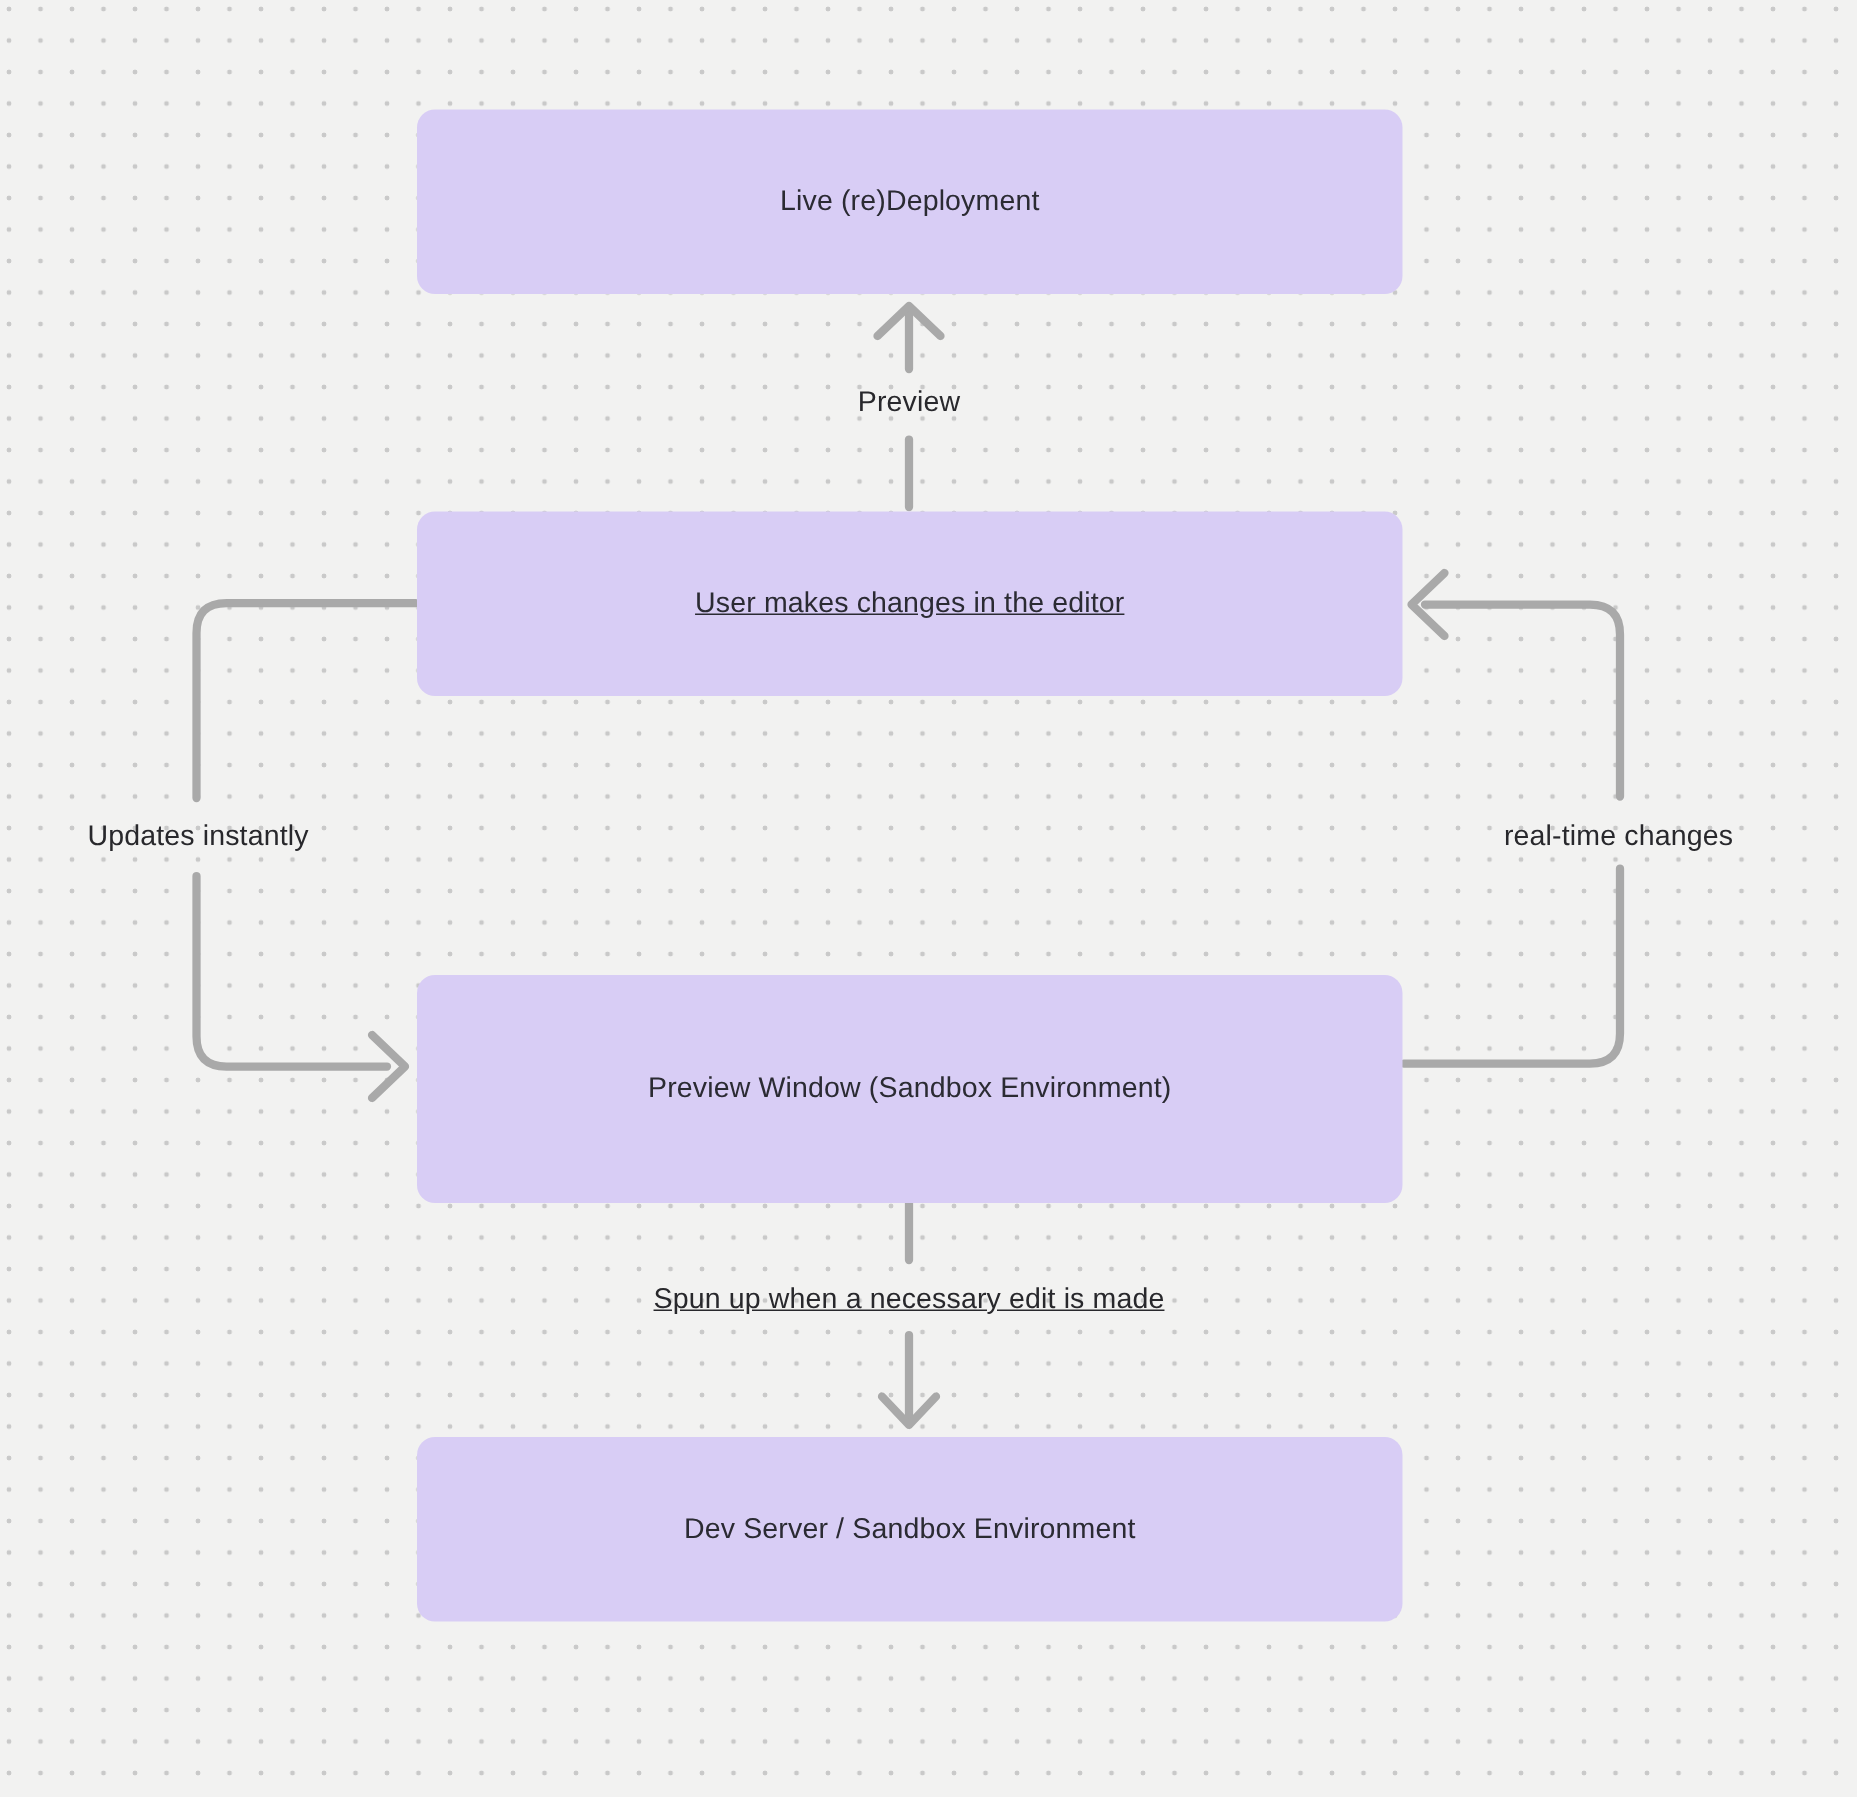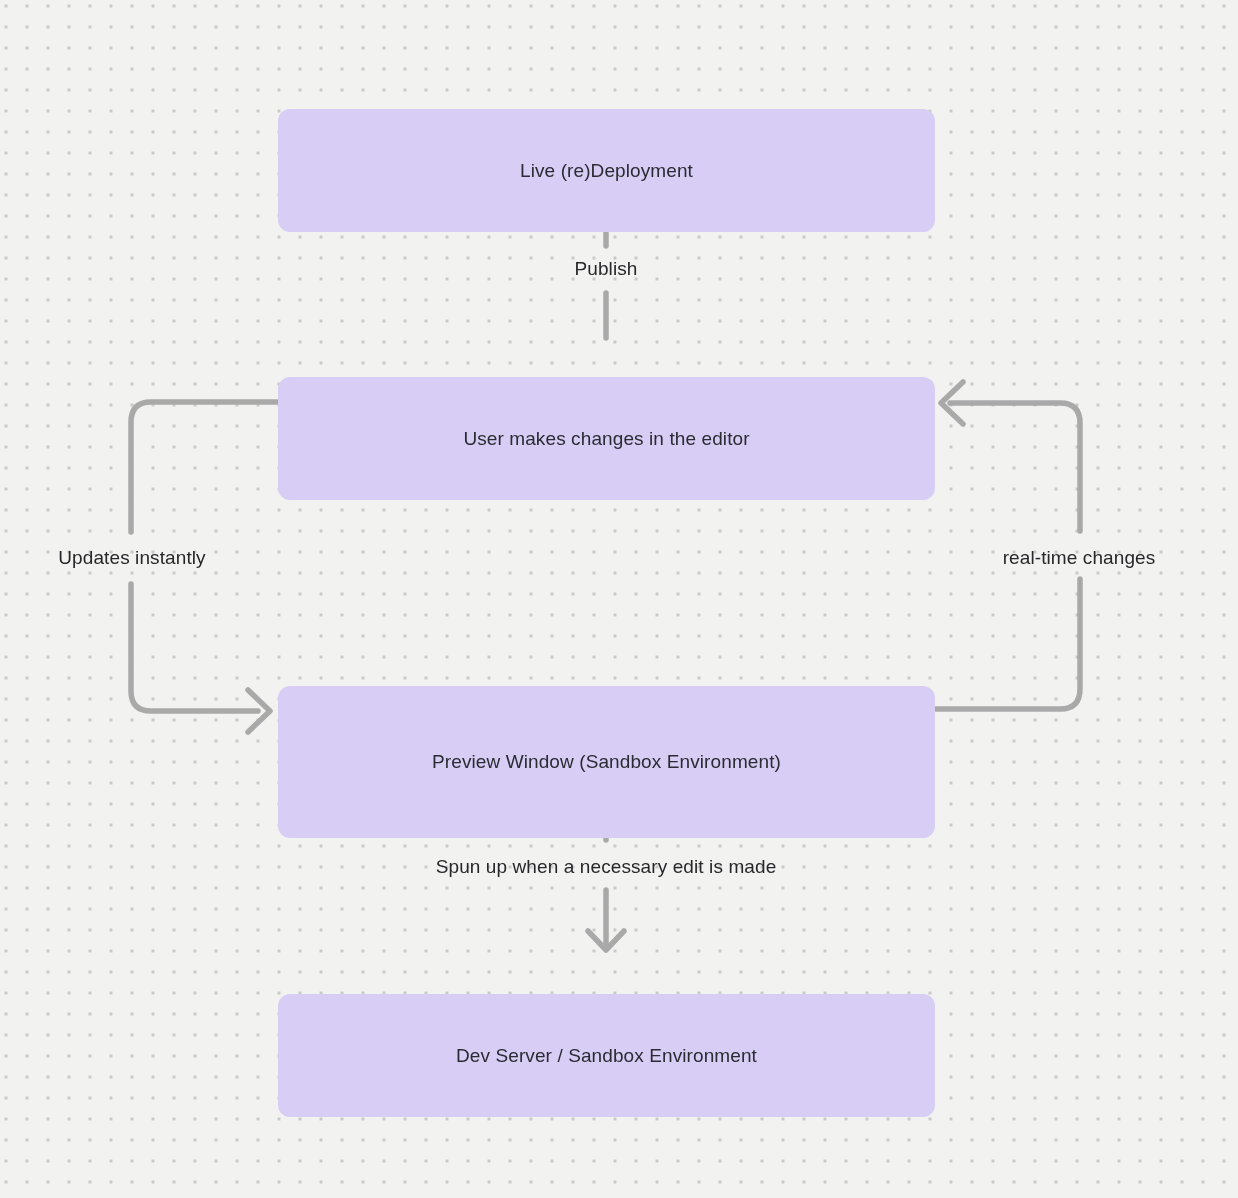--- a/index.html
+++ b/index.html
@@ -31,38 +31,37 @@
     width:657px;
     height:123px;
     background:var(--node-fill);
     border-radius:12px;
     display:flex;
     align-items:center;
     justify-content:center;
     color:var(--node-text);
     font-size:19px;
     letter-spacing:0.1px;
-    margin-top:36px;
   }
   #node-live{top:73px;}
-  #node-editor{top:341px;}
+  #node-editor{top:341px;text-decoration:underline;}
   #node-preview{top:650px;height:152px;}
   #node-devserver{top:958px;}
   .edge-label{
     position:absolute;
     transform:translate(-50%,-50%);
     color:var(--label-text);
     font-size:19px;
     white-space:nowrap;
     letter-spacing:0.1px;
   }
   #label-publish{left:606px;top:269px;}
   #label-updates{left:132px;top:558px;text-align:right;}
   #label-feedback{left:1079px;top:558px;}
-  #label-spunup{left:606px;top:867px;}
+  #label-spunup{left:606px;top:867px;text-decoration:underline;}
   svg.wires{
     position:absolute;
     inset:0;
     width:1238px;height:1198px;
   }
   svg.wires path, svg.wires polyline{
     fill:none;
     stroke:var(--arrow);
     stroke-width:5.5;
     stroke-linecap:round;
@@ -111,18 +110,18 @@
   </div>
 
   <div class="node" id="node-preview">
     <span>Preview Window (Sandbox Environment)</span>
   </div>
 
   <div class="node" id="node-devserver">
     <span>Dev Server / Sandbox Environment</span>
   </div>
 
-  <div class="edge-label" id="label-publish">Publish</div>
+  <div class="edge-label" id="label-publish">Preview</div>
   <div class="edge-label" id="label-updates">Updates instantly</div>
   <div class="edge-label" id="label-feedback">real-time changes</div>
   <div class="edge-label" id="label-spunup">Spun up when a necessary edit is made</div>
 
 </div>
 
 </body></html>

